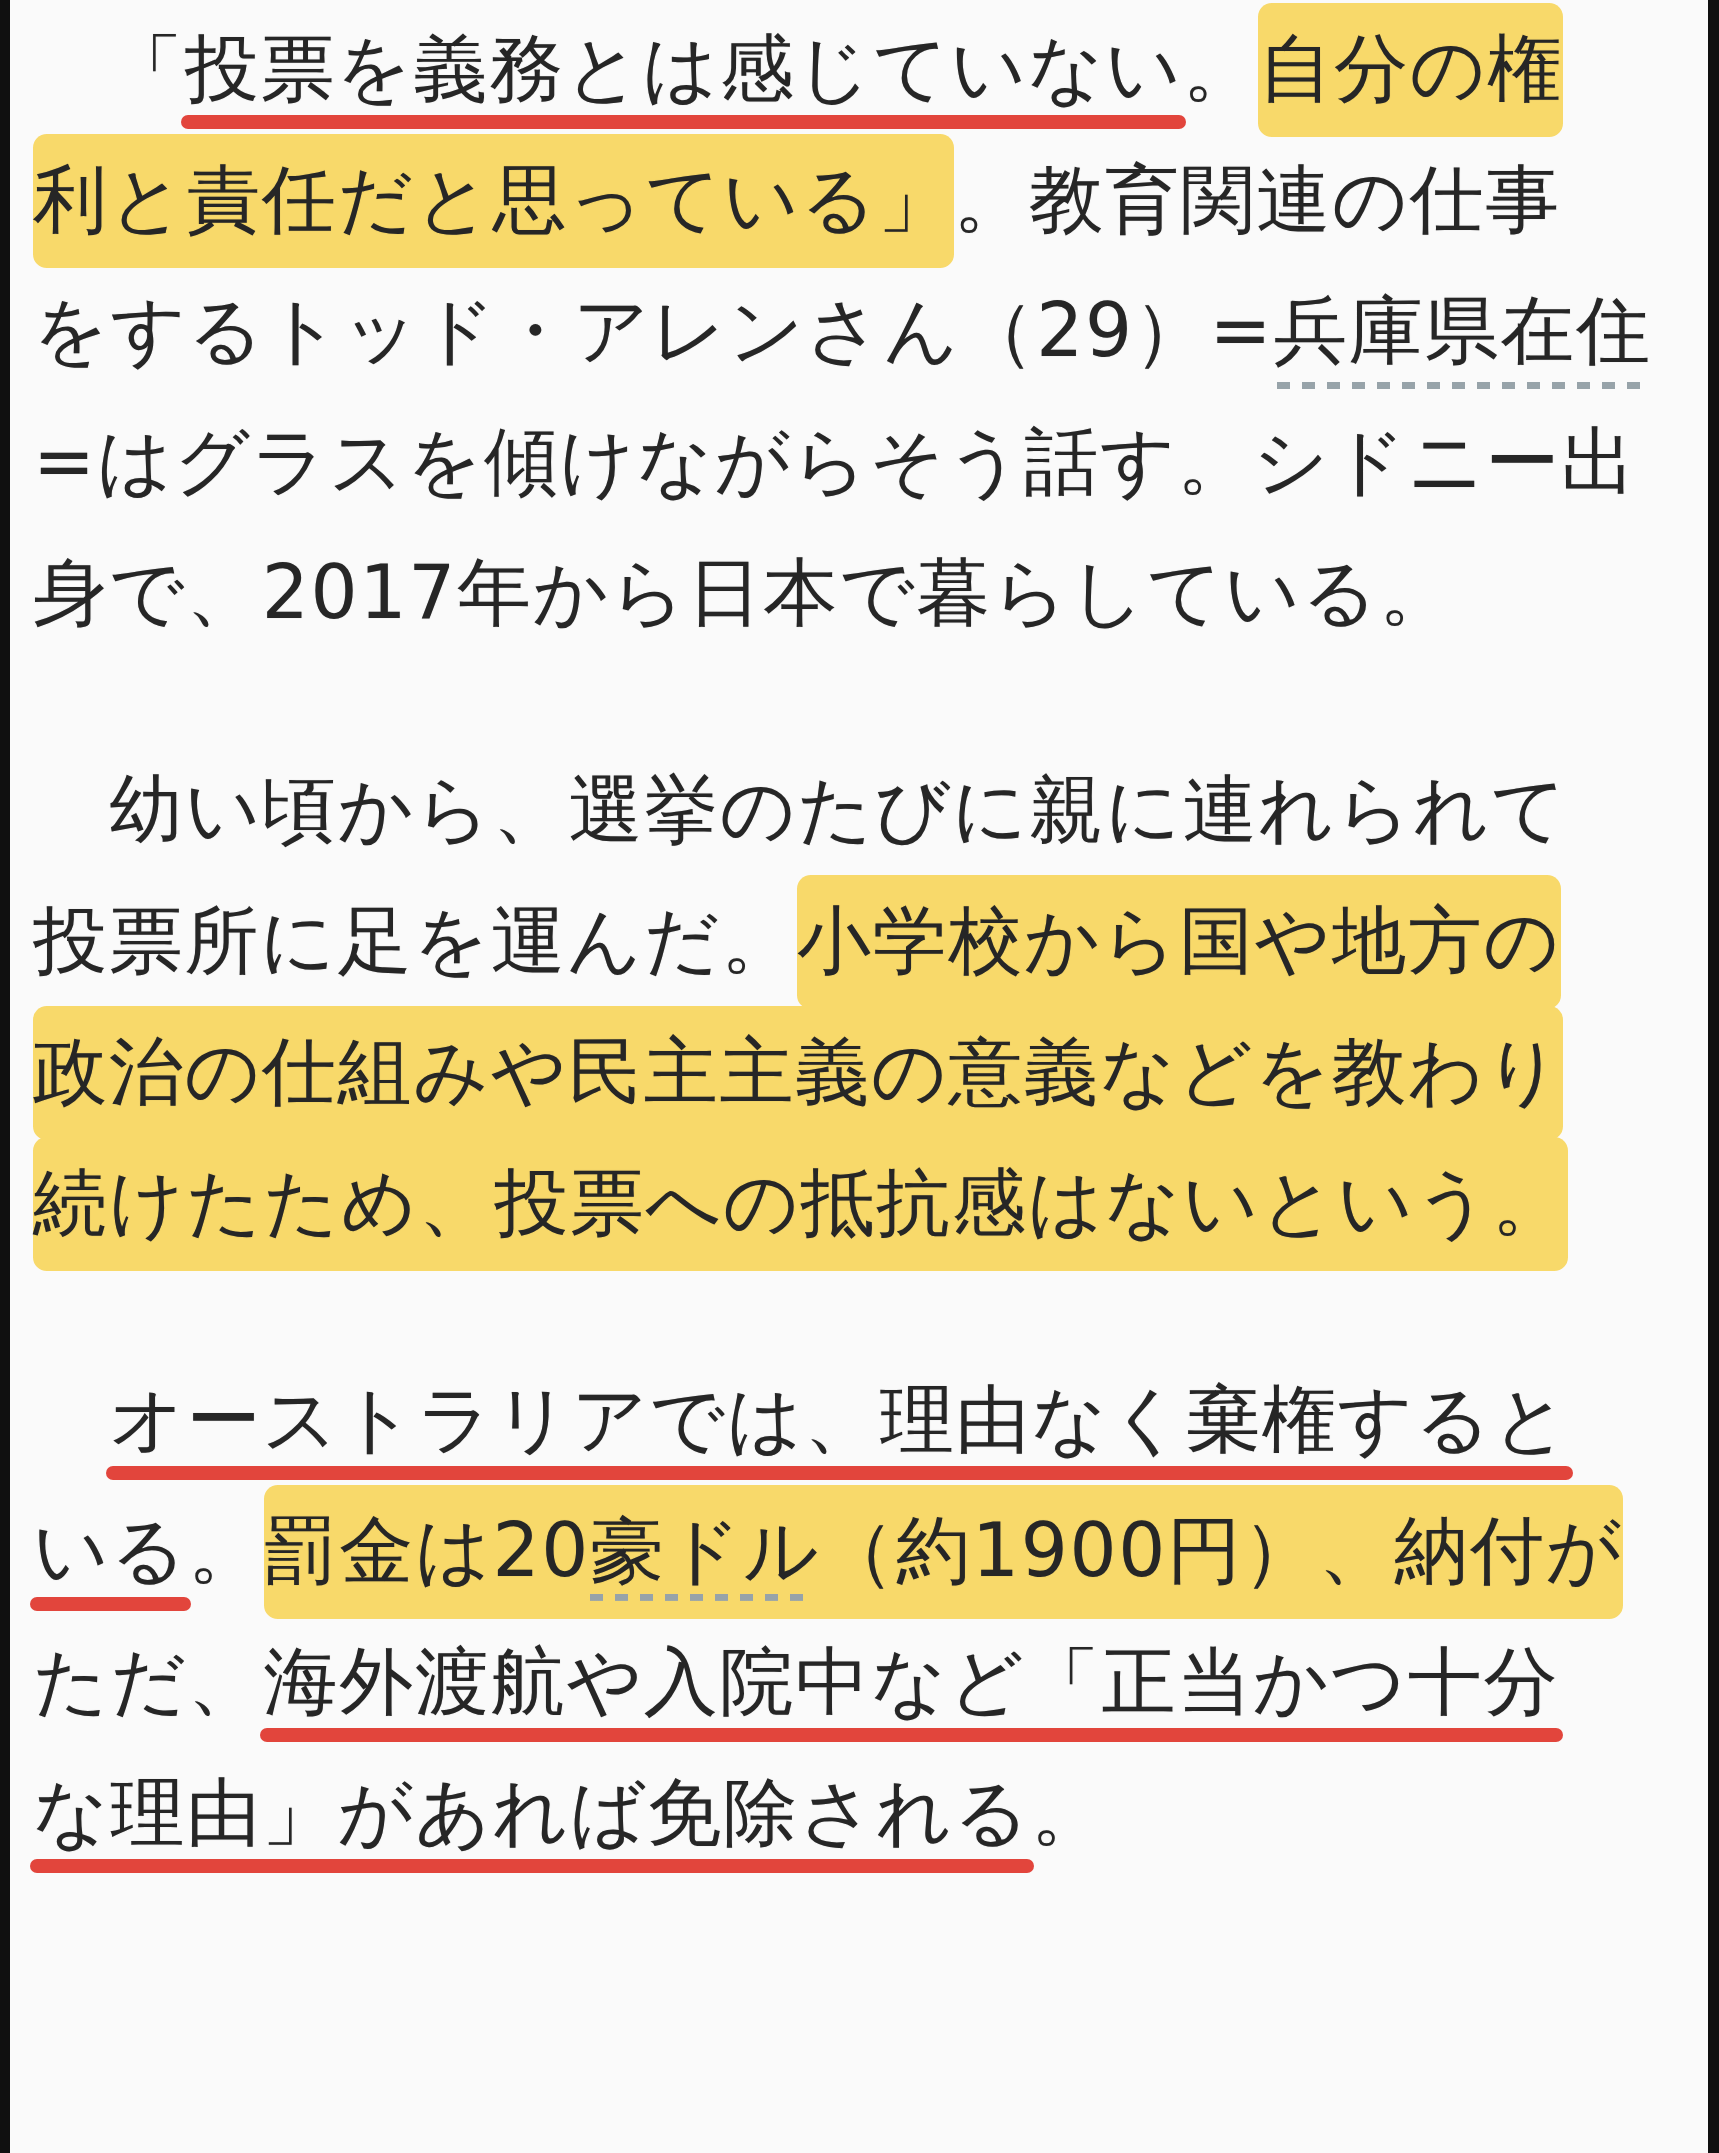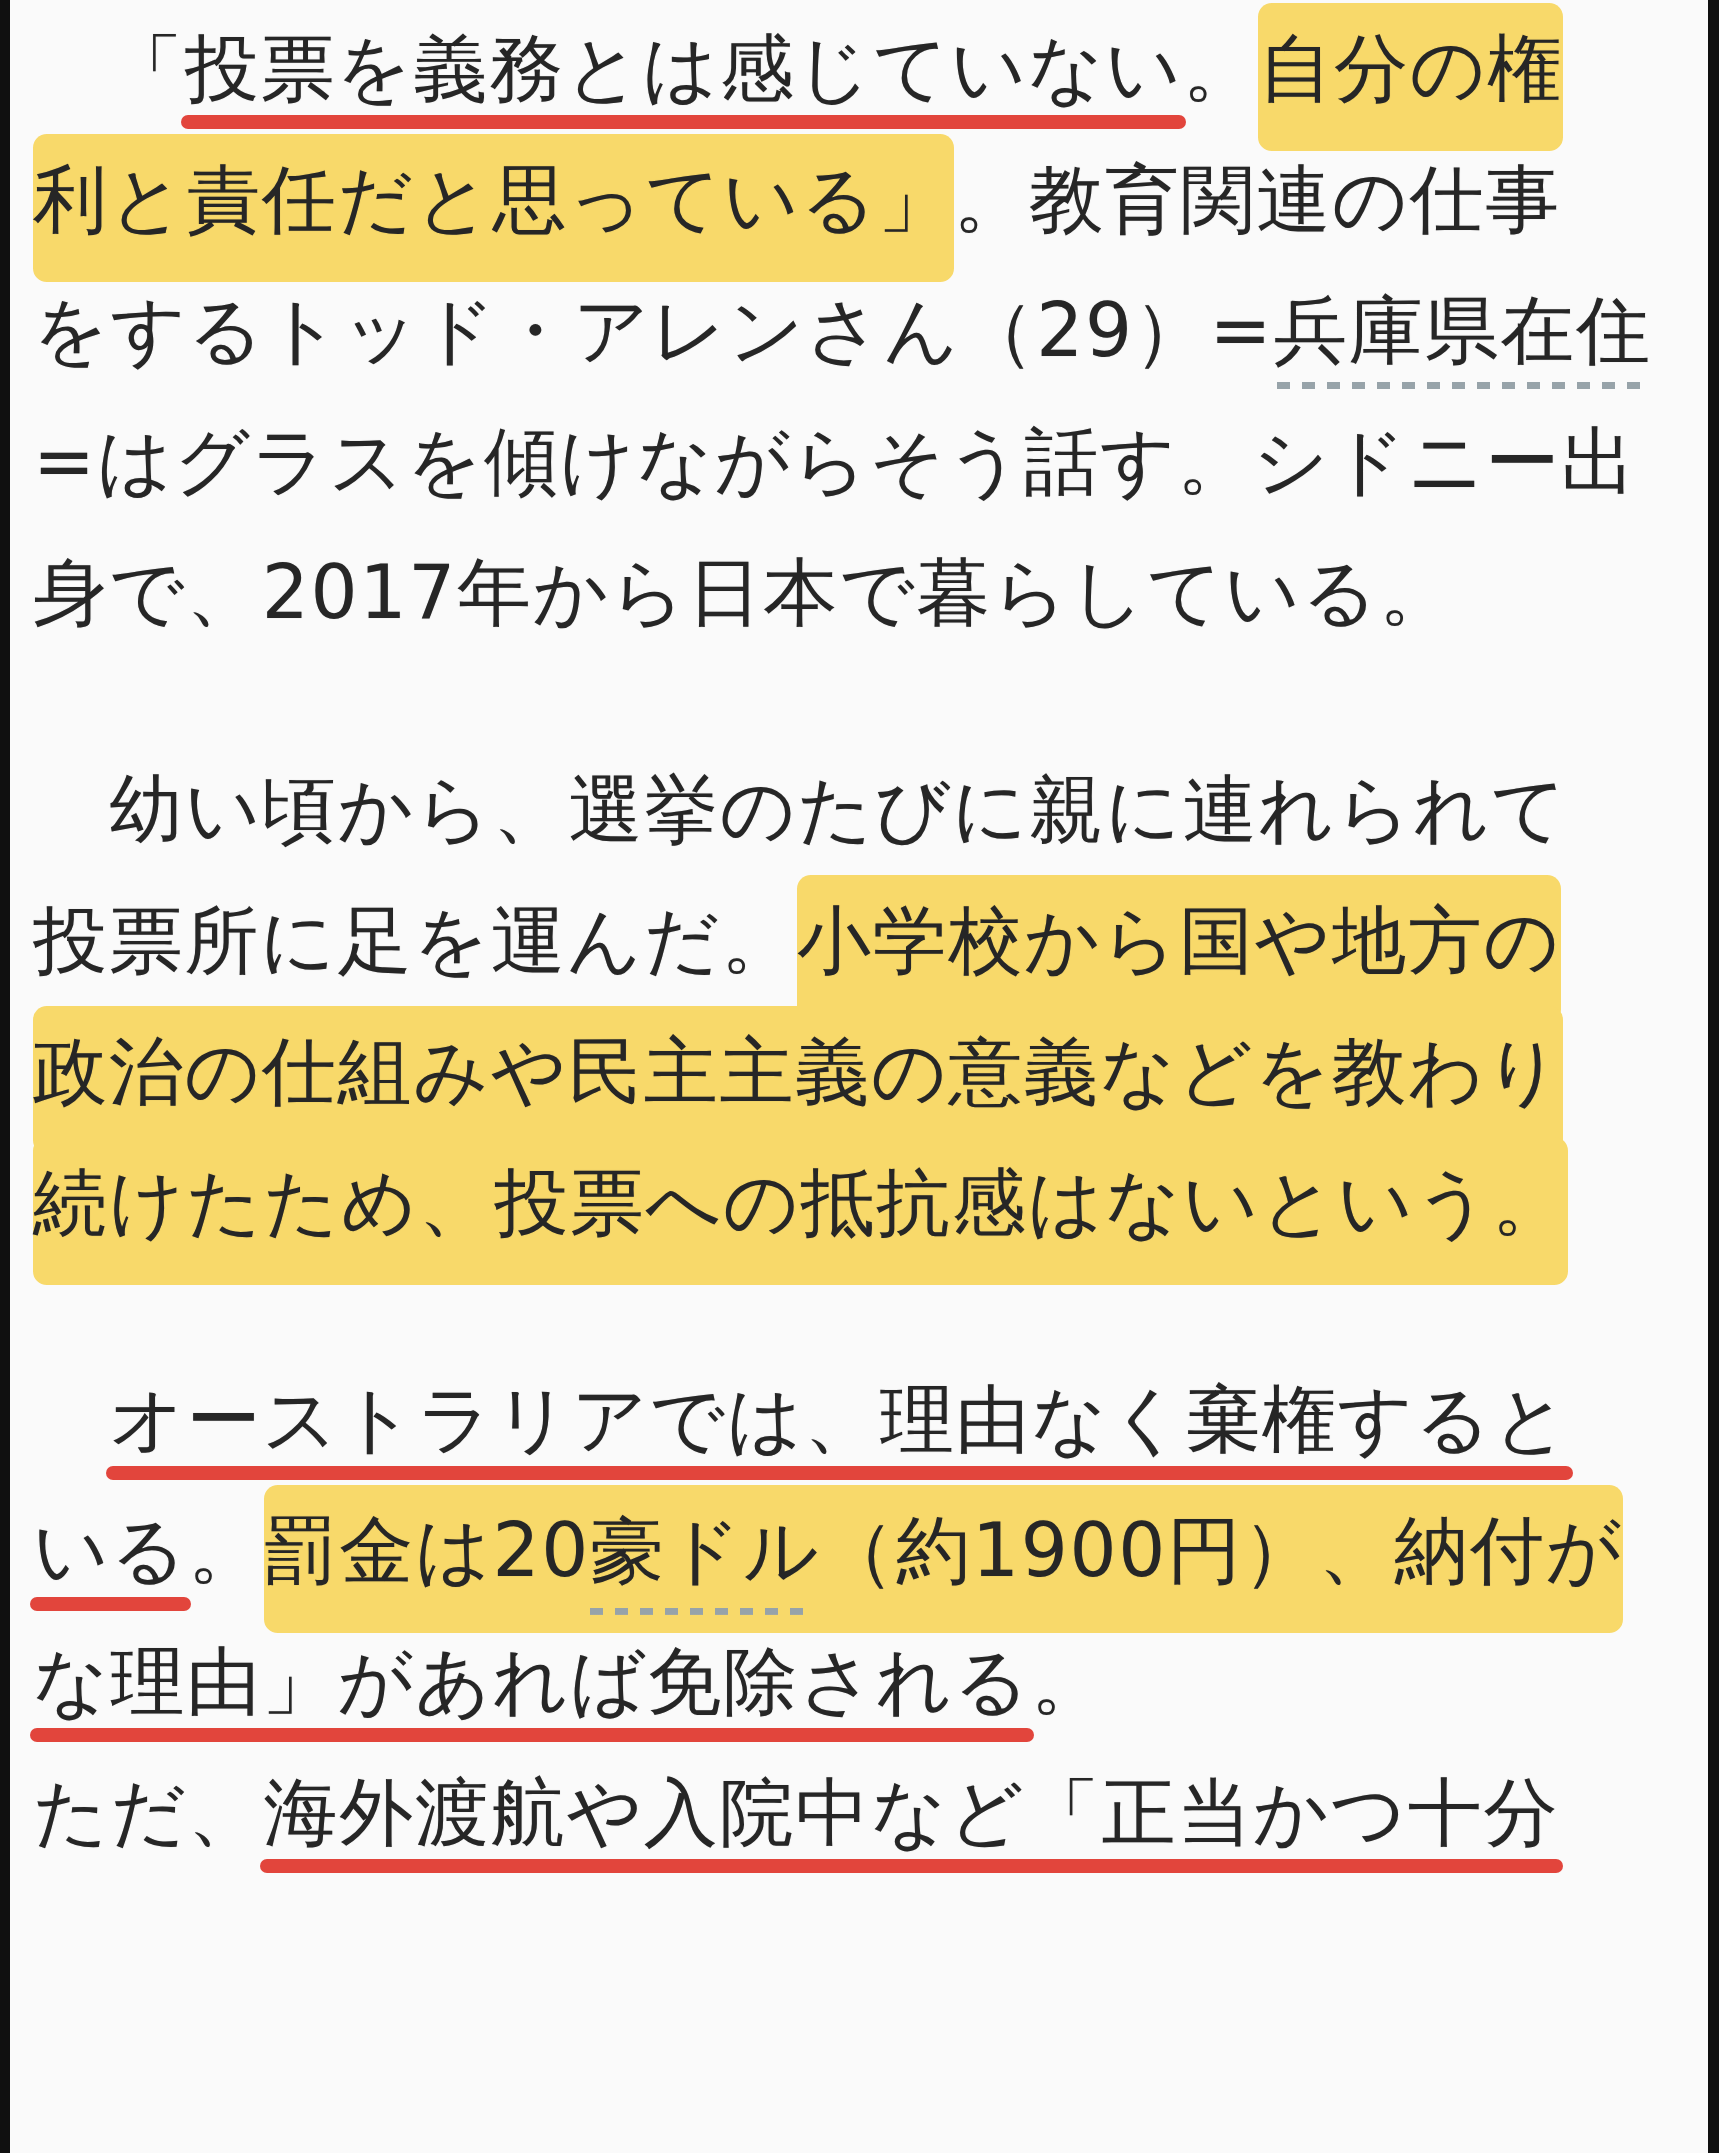--- a/index.html
+++ b/index.html
@@ -37,21 +37,21 @@
     text-shadow: 0 0 0.9px rgba(60,60,60,0.35);
   }
   .line.indent { text-indent: 76px; }
 
   .seg { position: relative; }
 
   
   .hl {
     background-color: #f8d96a;
     padding-top: 22.4px;
-    padding-bottom: 40px;
+    padding-bottom: 26px;
   }
   .hl-start { border-top-left-radius: 13.8px; border-bottom-left-radius: 13.8px; }
   .hl-end   { border-top-right-radius: 13.8px; border-bottom-right-radius: 13.8px; }
 
   
   .u-red::after {
     content: "";
     position: absolute;
     left: -3.4px; right: -3.4px;
     top: 100%;
@@ -100,18 +100,18 @@
       </div>
       <div class="para">
         <div class="line indent"><span class="seg">幼い頃から、選挙のたびに親に連れられて</span></div>
         <div class="line"><span class="seg">投票所に足を運んだ。</span><span class="seg hl hl-start hl-end">小学校から国や地方の</span></div>
         <div class="line"><span class="seg hl hl-start hl-end">政治の仕組みや民主主義の意義などを教わり</span></div>
         <div class="line"><span class="seg hl hl-start hl-end">続けたため、投票への抵抗感はないという。</span></div>
       </div>
       <div class="para">
         <div class="line indent"><span class="seg u-red">オーストラリアでは、理由なく棄権すると</span></div>
         <div class="line"><span class="seg u-red">いる</span><span class="seg">。</span><span class="seg hl hl-start">罰金は20</span><span class="seg hl dot">豪ドル</span><span class="seg hl hl-end">（約1900円）、納付が</span></div>
+        <div class="line"><span class="seg">ただ、</span><span class="seg u-red">海外渡航や入院中など「正当かつ十分</span></div>
         <div class="line"><span class="seg u-red">な理由」があれば免除される</span><span class="seg">。</span></div>
-        <div class="line"><span class="seg">ただ、</span><span class="seg u-red">海外渡航や入院中など「正当かつ十分</span></div>
       </div>
     </div>
 </div>
 
 
 </body></html>

